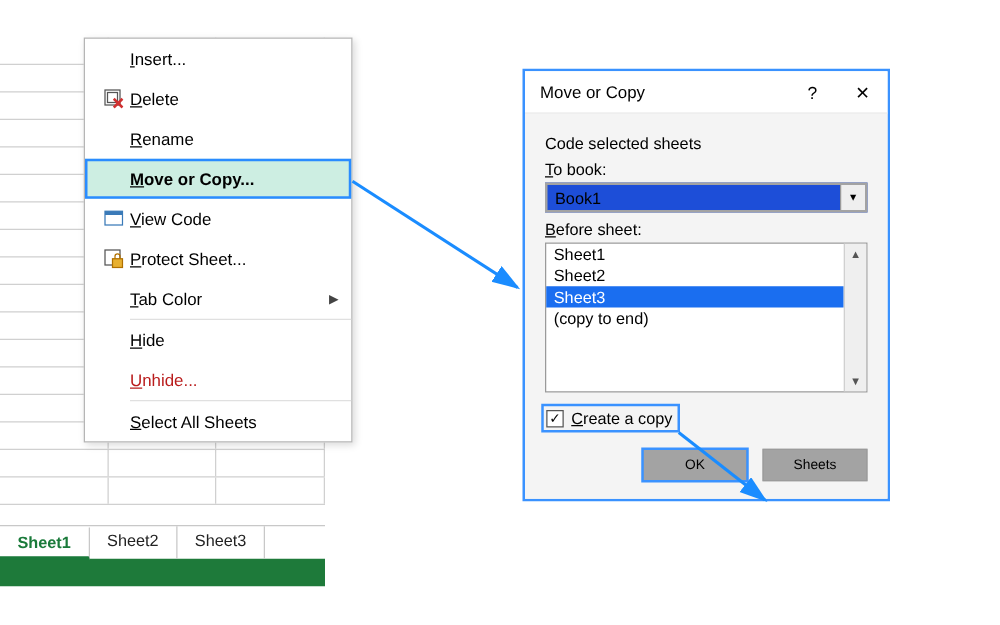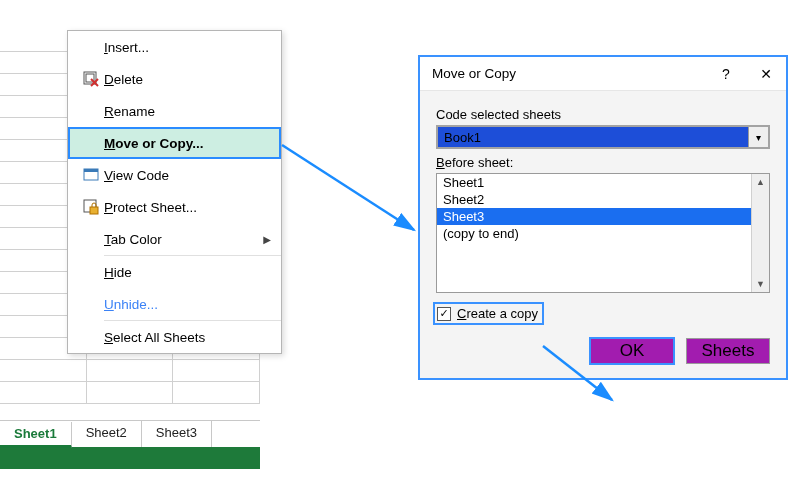--- a/index.html
+++ b/index.html
@@ -85,21 +85,21 @@
     cursor: pointer;
     position: relative;
   }
   .context-menu .menu-item .icon-slot {
     width: 26px;
     display: inline-flex;
     align-items: center;
     justify-content: center;
   }
   .context-menu .menu-item .label u { text-decoration: underline; }
-  .context-menu .menu-item.disabled .label { color: #3b82f6; }
+  .context-menu .menu-item.disabled .label { color: #b91c1c; }
   .context-menu .separator {
     height: 1px;
     background: #e0e0e0;
     margin-left: 36px;
   }
   .context-menu .menu-item.highlight {
     background: #cdeee2;
     outline: 2px solid #2a8cff;
     outline-offset: -2px;
     font-weight: bold;
@@ -109,21 +109,21 @@
     right: 10px;
     font-size: 10px;
     color: #444;
   }
 
   
   .dialog {
     position: absolute;
     left: 418px;
     top: 55px;
-    width: 370px;
+    width: 294px;
     border: 2px solid #3a92ff;
     background: #fff;
     font-size: 13px;
   }
   .dialog-titlebar {
     display: flex;
     align-items: center;
     height: 34px;
     background: #fff;
     border-bottom: 1px solid #e6e6e6;
@@ -199,23 +199,23 @@
     background:#fff;
     display:inline-flex; align-items:center; justify-content:center;
     font-size: 11px;
   }
   .dlg-buttons {
     display:flex; gap:12px; justify-content:flex-end;
     margin-top: 16px;
   }
   .dlg-btn {
     width: 84px; height: 26px;
-    background:#a21caf;
+    background:#a3a3a3;
     border:1px solid #9a9a9a;
-    font-size:17px;
+    font-size:11px;
     cursor:pointer;
   }
   .dlg-btn.primary { outline: 2px solid #3a92ff; outline-offset: -1px; }
 
   
   svg.arrows {
     position:absolute;
     left:0; top:0;
     width:800px; height:500px;
     pointer-events:none;
@@ -386,20 +386,21 @@
 </div>
 
 <div class="dialog">
   <div class="dialog-titlebar">
     <span class="dialog-title">Move or Copy</span>
     <span class="tb-btn">?</span>
     <span class="tb-btn">✕</span>
   </div>
   <div class="dialog-body">
     <div class="field-label">Code selected sheets</div>
+    <div class="field-label"><span><u>T</u>o book:</span></div>
     <div class="combo">
       <div class="combo-value">Book1</div>
       <div class="combo-btn">▾</div>
     </div>
     <div class="field-label"><span><u>B</u>efore sheet:</span></div>
     <div class="listbox">
       <div class="listbox-inner" id="before-sheet-list">
           <div class="list-item">Sheet1</div>
           <div class="list-item">Sheet2</div>
           <div class="list-item selected">Sheet3</div>

